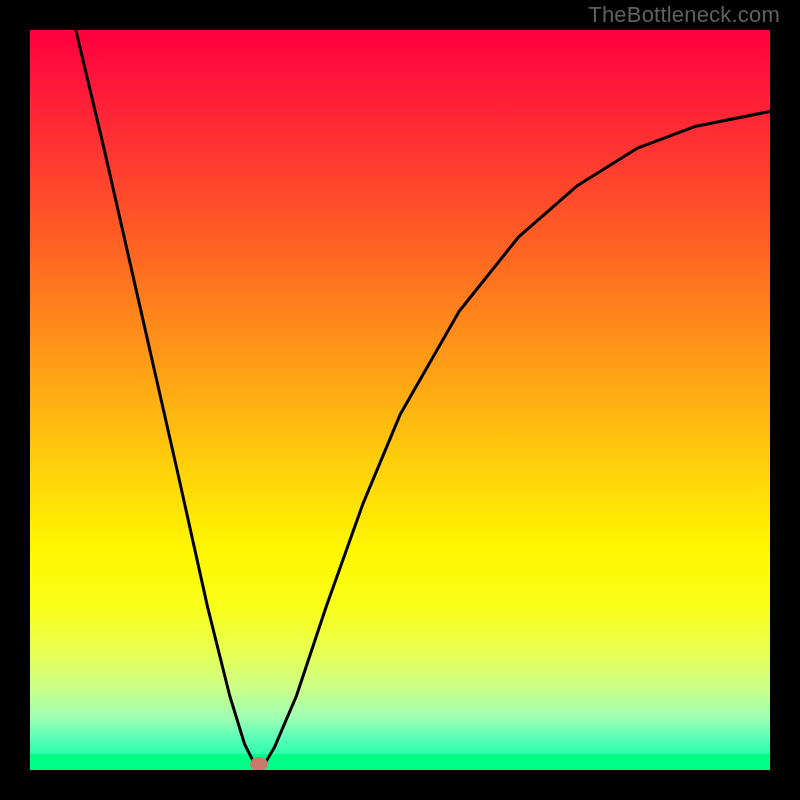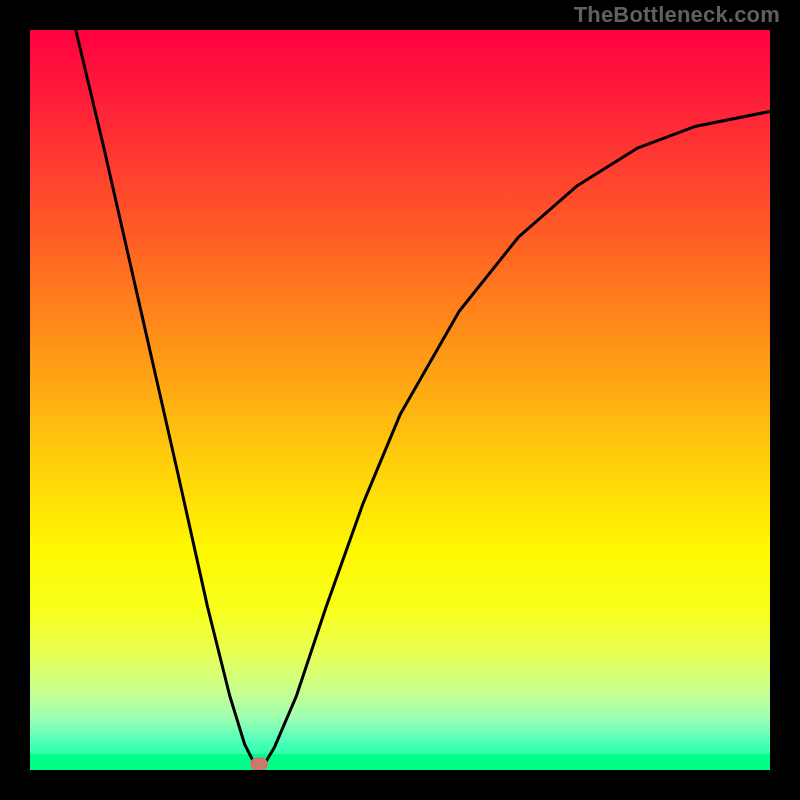--- a/index.html
+++ b/index.html
@@ -17,21 +17,21 @@
     width: 800px;
     height: 800px;
     background: #000000;
   }
   .watermark {
     position: absolute;
     top: 2px;
     right: 20px;
     color: #606060;
     font-size: 22px;
-    font-weight: 700;
+    font-weight: 400;
     letter-spacing: 0.2px;
     pointer-events: none;
   }
   .plot-area {
     position: absolute;
     left: 30px;
     top: 30px;
     width: 740px;
     height: 740px;
     overflow: hidden;

